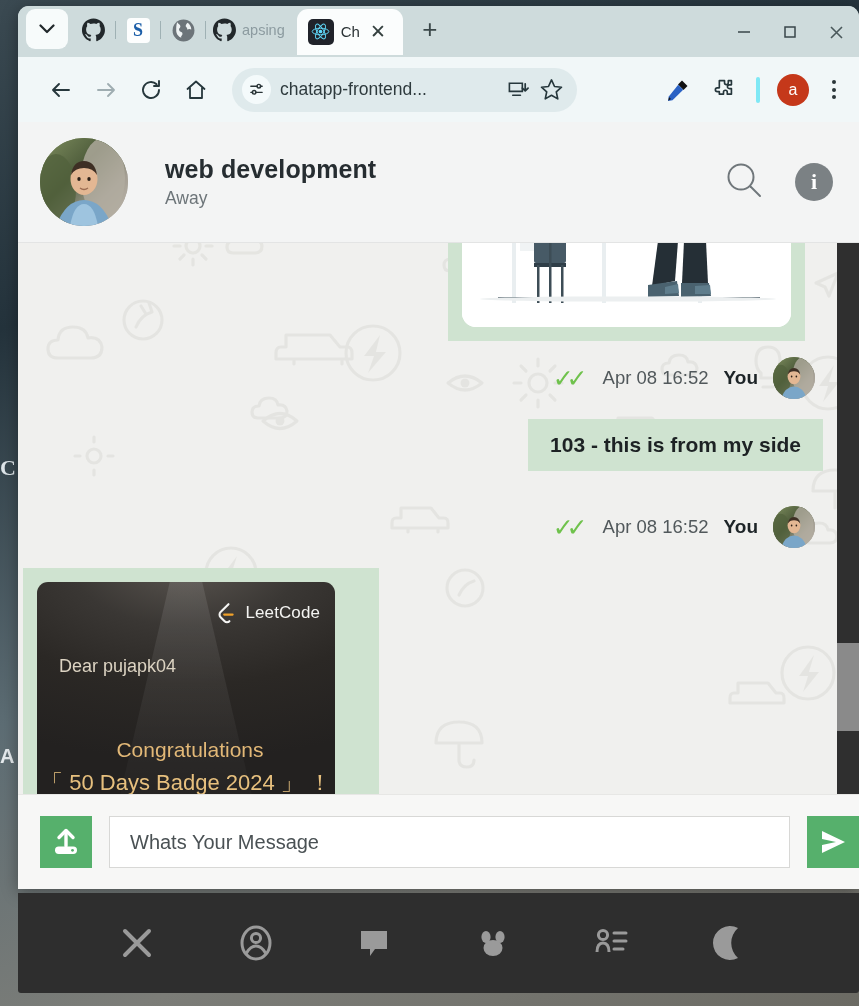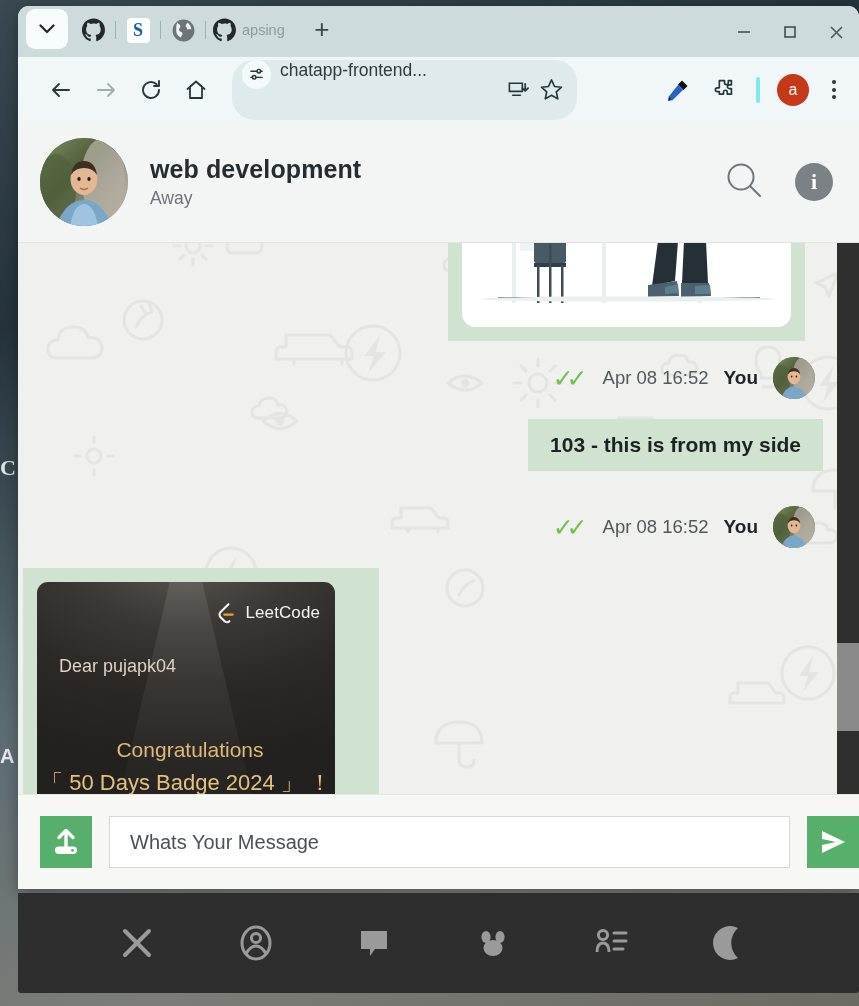--- a/index.html
+++ b/index.html
@@ -96,23 +96,23 @@
   #toolbar {
     height: 65px; background: #f1f7f8;
     display: flex; align-items: center; padding: 0 8px 0 22px; gap: 3px;
   }
   .nav-btn {
     width: 42px; height: 42px; border-radius: 50%;
     display: flex; align-items: center; justify-content: center;
     cursor: pointer;
   }
   #omnibox {
-    flex: 0 0 auto; width: 345px; height: 60px; margin-left: 12px;
+    flex: 0 0 auto; width: 345px; height: 44px; margin-left: 12px;
     background: #dfeaec; border-radius: 22px;
-    display: flex; gap: 9px; padding: 0 13px 0 10px;
+    display: flex; align-items: center; gap: 9px; padding: 0 13px 0 10px;
   }
   #omnibox-url {
     flex: 1; font-size: 17.5px; color: #2e3a3d;
     white-space: nowrap; overflow: hidden;
   }
   #toolbar-right { margin-left: auto; display: flex; align-items: center; gap: 3px; }
   #cyan-divider { width: 4px; height: 26px; background: #7fe8f5; margin: 0 9px; border-radius: 2px; }
   #profile-avatar {
     width: 32px; height: 32px; border-radius: 50%;
     background: #c5381a; color: #fff;
@@ -132,21 +132,21 @@
   #chat-header {
     height: 121px; background: #f3f4f4;
     display: flex; align-items: center; padding: 0 26px 0 22px;
     border-bottom: 1px solid #e3e4e4; position: relative;
   }
   #chat-avatar {
     width: 88px; height: 88px; border-radius: 50%; flex: 0 0 88px;
     overflow: hidden; position: relative;
     background: linear-gradient(150deg,#8fa06a 0%,#5d6b46 35%,#9a9790 62%,#b9b3a8 100%);
   }
-  #chat-headtext { margin-left: 22px; }
+  #chat-headtext { margin-left: 37px; }
   #chat-title { font-size: 25px; font-weight: 700; color: #262d31; letter-spacing: .1px; }
   #chat-status { font-size: 17.5px; color: #6d7579; margin-top: 4px; }
   #chat-header-actions { margin-left: auto; display: flex; align-items: center; gap: 30px; }
   #search-btn { cursor: pointer; }
   #info-btn {
     width: 38px; height: 38px; border-radius: 50%; background: #7b8184;
     display: flex; align-items: center; justify-content: center;
     color: #fff; font-size: 22px; font-weight: 700;
     font-family: "Liberation Serif", serif; cursor: pointer;
   }
@@ -309,20 +309,34 @@
       </div>
       <div class="tab-sep"></div>
 
       <div class="mini-tab withlabel">
         <svg width="25" height="25" viewBox="0 0 24 24">
           <path fill="#22282b" d="M12 .5C5.7.5.9 5.3.9 11.6c0 4.9 3.2 9.1 7.6 10.6.6.1.8-.2.8-.6v-2c-3.1.7-3.8-1.5-3.8-1.5-.5-1.3-1.2-1.7-1.2-1.7-1-.7.1-.7.1-.7 1.1.1 1.7 1.1 1.7 1.1 1 1.7 2.6 1.2 3.2.9.1-.7.4-1.2.7-1.5-2.5-.3-5.1-1.2-5.1-5.5 0-1.2.4-2.2 1.1-3-.1-.3-.5-1.4.1-3 0 0 .9-.3 3 1.1.9-.2 1.8-.4 2.8-.4s1.9.1 2.8.4c2.1-1.4 3-1.1 3-1.1.6 1.6.2 2.7.1 3 .7.8 1.1 1.8 1.1 3 0 4.3-2.6 5.2-5.1 5.5.4.4.8 1.1.8 2.2v3.2c0 .3.2.7.8.6 4.4-1.5 7.6-5.7 7.6-10.6C23.1 5.3 18.3.5 12 .5z"></path>
         </svg>
         <span class="lbl">apsing</span>
       </div>
 
+      <div id="active-tab">
+        <div style="width:26px;height:26px;background:#20232a;border-radius:5px;display:flex;align-items:center;justify-content:center;">
+          <svg width="21" height="21" viewBox="0 0 24 24">
+            <circle cx="12" cy="12" r="2.1" fill="#61dafb"></circle>
+            <g stroke="#61dafb" stroke-width="1.1" fill="none">
+              <ellipse cx="12" cy="12" rx="9.5" ry="3.7"></ellipse>
+              <ellipse cx="12" cy="12" rx="9.5" ry="3.7" transform="rotate(60 12 12)"></ellipse>
+              <ellipse cx="12" cy="12" rx="9.5" ry="3.7" transform="rotate(120 12 12)"></ellipse>
+            </g>
+          </svg>
+        </div>
+        <span class="lbl">Ch</span>
+        <span id="tab-close">✕</span>
+      </div>
 
       <div id="new-tab-btn">+</div>
     </div>
 
     <div id="win-controls">
       <div class="win-btn">
         <svg width="18" height="18" viewBox="0 0 18 18">
             <path d="M3 9h12" stroke="#39464a" stroke-width="1.5"></path>
           </svg>
       </div>

